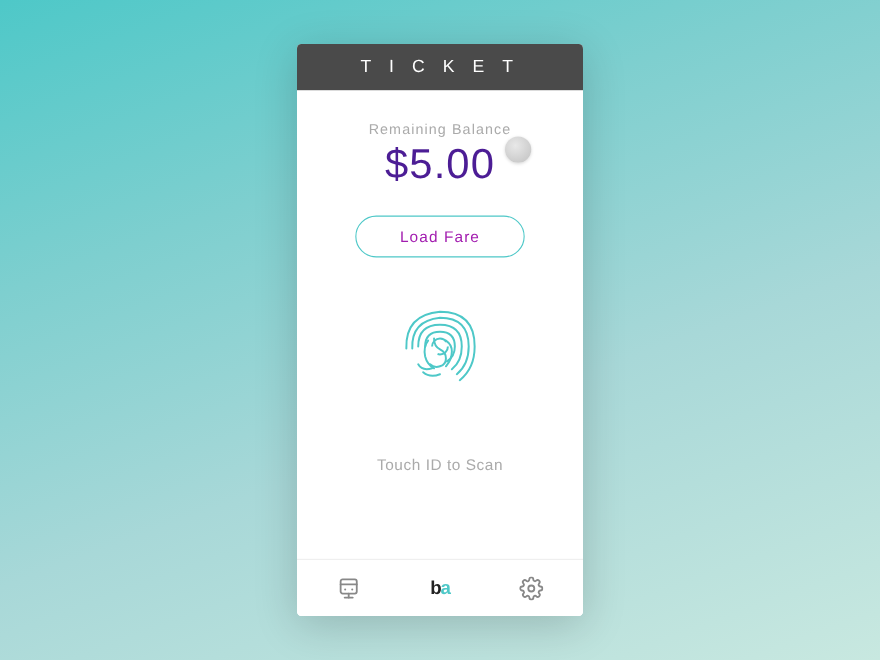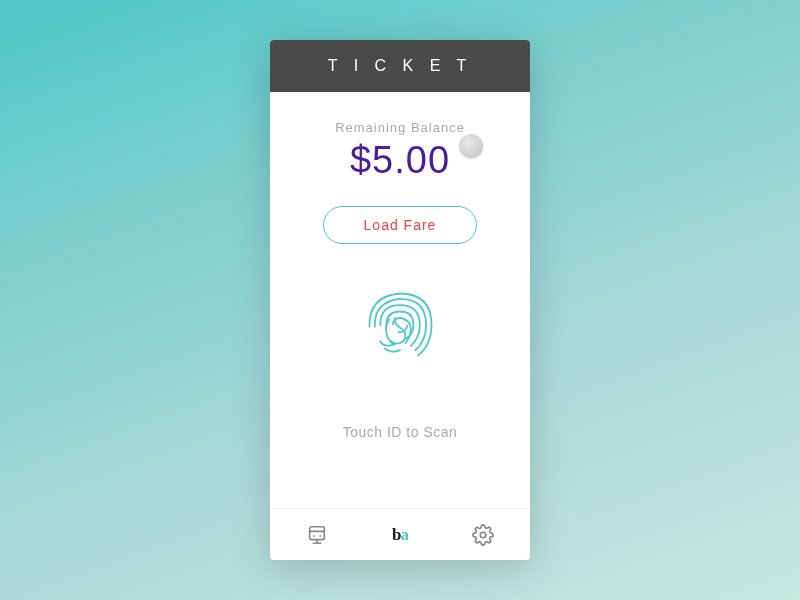--- a/index.html
+++ b/index.html
@@ -21,21 +21,21 @@
       background: #ffffff;
       border-radius: 4px;
       box-shadow: 0 8px 40px rgba(0,0,0,0.18);
       display: flex;
       flex-direction: column;
       overflow: hidden;
     }
 
     .header {
       background: #4a4a4a;
-      height: 52px;
+      height: 42px;
       display: flex;
       align-items: center;
       justify-content: center;
       flex-shrink: 0;
     }
 
     .header-title {
       color: #ffffff;
       font-size: 16px;
       letter-spacing: 6px;
@@ -79,21 +79,21 @@
       width: 24px;
       height: 24px;
       background: radial-gradient(circle at 40% 35%, #e8e8e8, #c0c0c0);
       border-radius: 50%;
       box-shadow: 0 1px 3px rgba(0,0,0,0.15);
     }
 
     .load-fare-btn {
       border: 1.5px solid #4ec8c8;
       background: transparent;
-      color: #ef4444;
+      color: #a21caf;
       font-size: 14px;
       letter-spacing: 1px;
       padding: 10px 40px;
       border-radius: 25px;
       cursor: pointer;
       margin-bottom: 36px;
       font-weight: 400;
     }
 
     .fingerprint-section {
@@ -143,21 +143,20 @@
       align-items: center;
       justify-content: center;
       cursor: pointer;
     }
 
     .brand-logo-text {
       font-size: 17px;
       font-weight: 700;
       color: #222222;
       letter-spacing: -1px;
-      font-family: Liberation Serif, serif;
     }
 
     .brand-logo-text .blue-a {
       color: #4ec8c8;
     }
   </style>
 </head>
 <body>
 
 <div class="phone-card">

